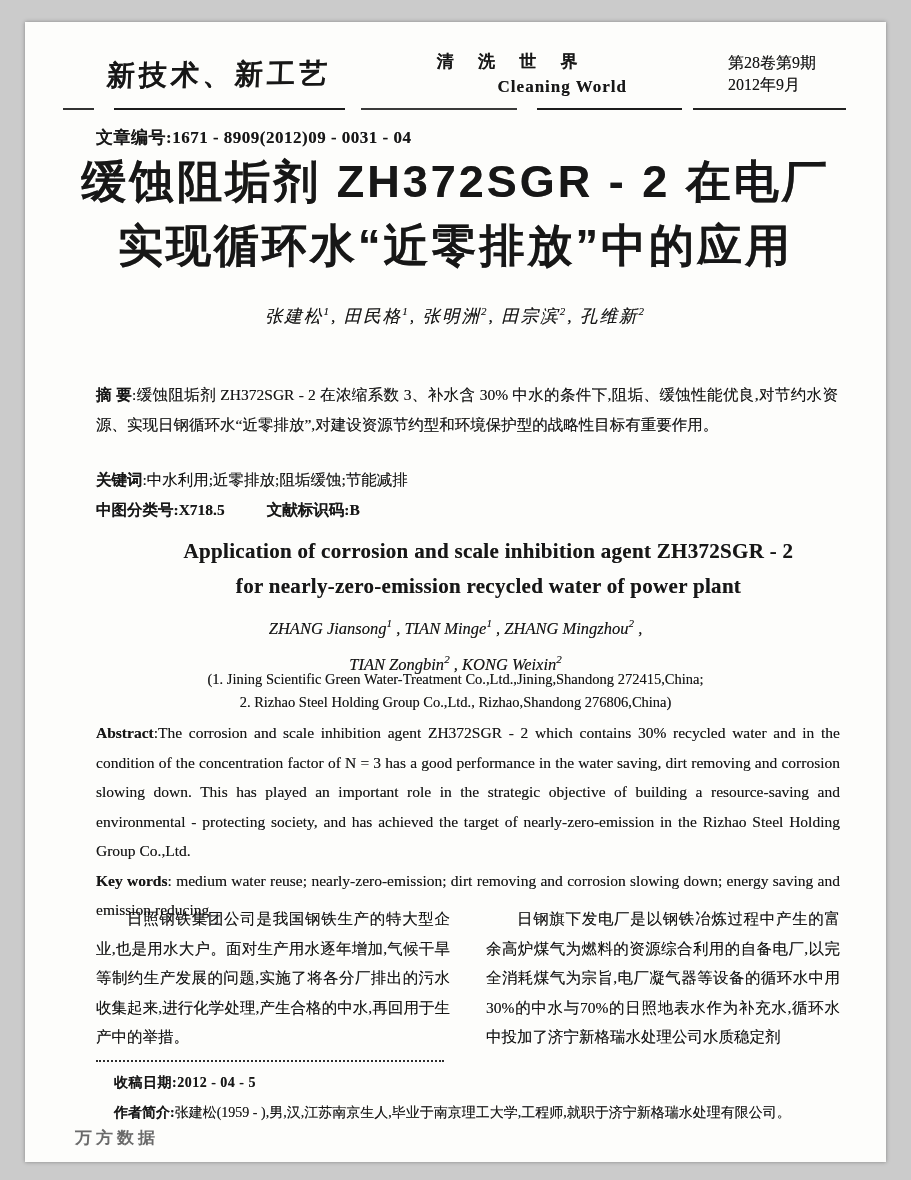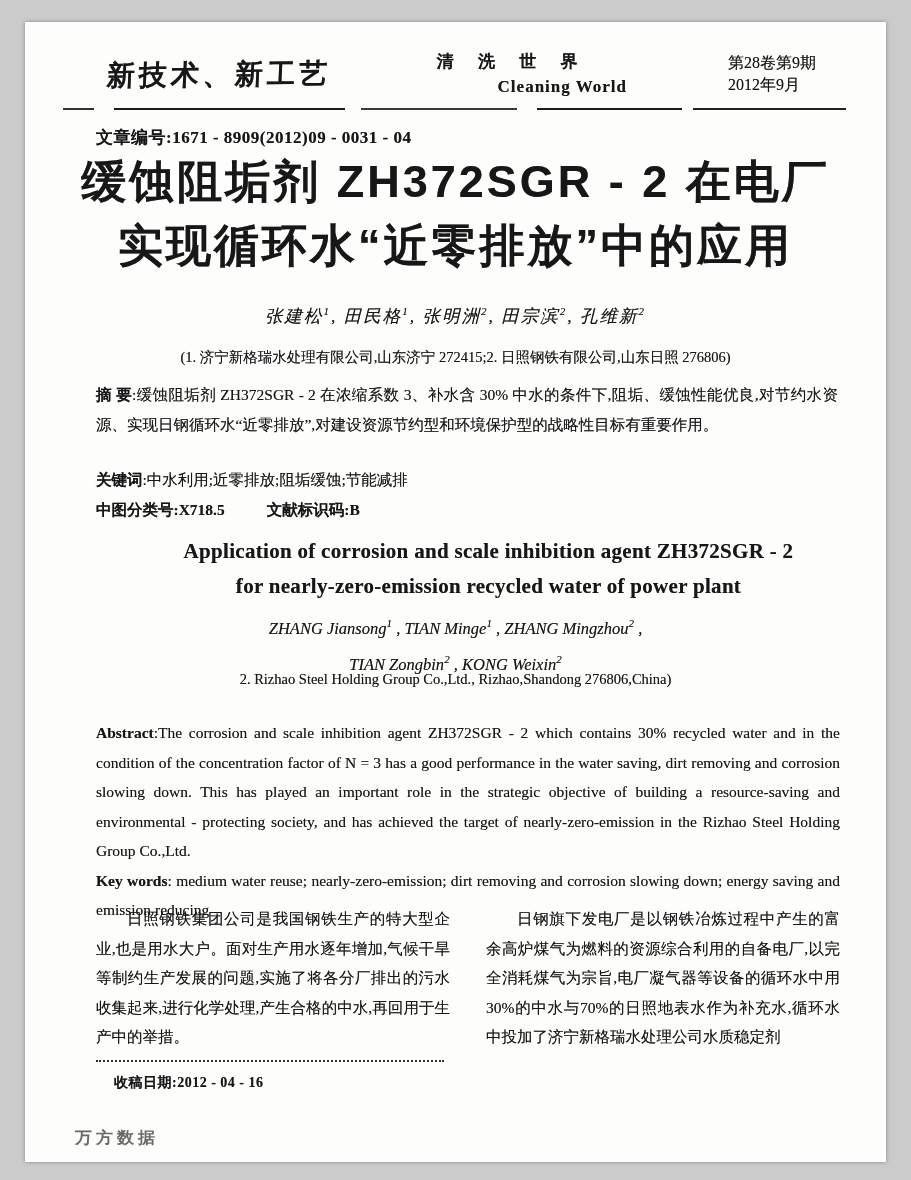--- a/index.html
+++ b/index.html
@@ -93,21 +93,20 @@
   </div>
 
   <div class="authors-cn">
     <span><span>张建松</span><sup>1</sup><span>,</span></span>
     <span><span>田民格</span><sup>1</sup><span>,</span></span>
     <span><span>张明洲</span><sup>2</sup><span>,</span></span>
     <span><span>田宗滨</span><sup>2</sup><span>,</span></span>
     <span><span>孔维新</span><sup>2</sup><span></span></span>
   </div>
 
-  <div class="affil-cn">(1. 济宁新格瑞水处理有限公司,山东济宁 272415;2. 日照钢铁有限公司,山东日照 276806)</div>
 
   <div class="abstract-cn">
     <span class="lbl">摘  要</span><span>:缓蚀阻垢剂 ZH372SGR - 2 在浓缩系数 3、补水含 30% 中水的条件下,阻垢、缓蚀性能优良,对节约水资源、实现日钢循环水“近零排放”,对建设资源节约型和环境保护型的战略性目标有重要作用。</span>
   </div>
 
   <div class="keywords-cn">
     <span class="lbl">关键词</span><span>:中水利用;近零排放;阻垢缓蚀;节能减排</span>
   </div>
 
   <div class="clc-line">
@@ -122,35 +121,39 @@
   <div class="authors-en">
     <div>
       <span>ZHANG Jiansong</span><sup>1</sup><span> , </span><span>TIAN Minge</span><sup>1</sup><span> , </span><span>ZHANG Mingzhou</span><sup>2</sup><span> ,</span>
     </div>
     <div>
       <span>TIAN Zongbin</span><sup>2</sup><span> , </span><span>KONG Weixin</span><sup>2</sup><span></span>
     </div>
   </div>
 
   <div class="affil-en">
+    <div>(1. Jining Scientific Green Water-Treatment Co.,Ltd.,Jining,Shandong 272415,China;</div>
     <div>2. Rizhao Steel Holding Group Co.,Ltd., Rizhao,Shandong 276806,China)</div>
   </div>
 
   <div class="abstract-en">
     <span class="lbl">Abstract</span><span>:The corrosion and scale inhibition agent ZH372SGR - 2 which contains 30% recycled water and in the condition of the concentration factor of N = 3 has a good performance in the water saving, dirt removing and corrosion slowing down. This has played an important role in the strategic objective of building a resource-saving and environmental - protecting society, and has achieved the target of nearly-zero-emission in the Rizhao Steel Holding Group Co.,Ltd.</span><br>
     <span class="lbl">Key words</span><span>: medium water reuse; nearly-zero-emission; dirt removing and corrosion slowing down; energy saving and emission reducing</span>
   </div>
 
   <div class="columns">
     <div class="col">
       <p>日照钢铁集团公司是我国钢铁生产的特大型企业,也是用水大户。面对生产用水逐年增加,气候干旱等制约生产发展的问题,实施了将各分厂排出的污水收集起来,进行化学处理,产生合格的中水,再回用于生产中的举措。</p>
     </div>
     <div class="col">
       <p>日钢旗下发电厂是以钢铁冶炼过程中产生的富余高炉煤气为燃料的资源综合利用的自备电厂,以完全消耗煤气为宗旨,电厂凝气器等设备的循环水中用30%的中水与70%的日照地表水作为补充水,循环水中投加了济宁新格瑞水处理公司水质稳定剂</p>
     </div>
   </div>
 
   <div class="foot-rule"></div>
-  <div class="foot-received">收稿日期:2012 - 04 - 16</div>
+  <div class="foot-received">收稿日期:2012 - 04 - 5</div>
+  <div class="foot-bio">
+    <span class="lbl">作者简介:</span><span>张建松(1959 - ),男,汉,江苏南京生人,毕业于南京理工大学,工程师,就职于济宁新格瑞水处理有限公司。</span>
+  </div>
 
   <div class="watermark">万方数据</div>
 
 </div>
 
 </body></html>

